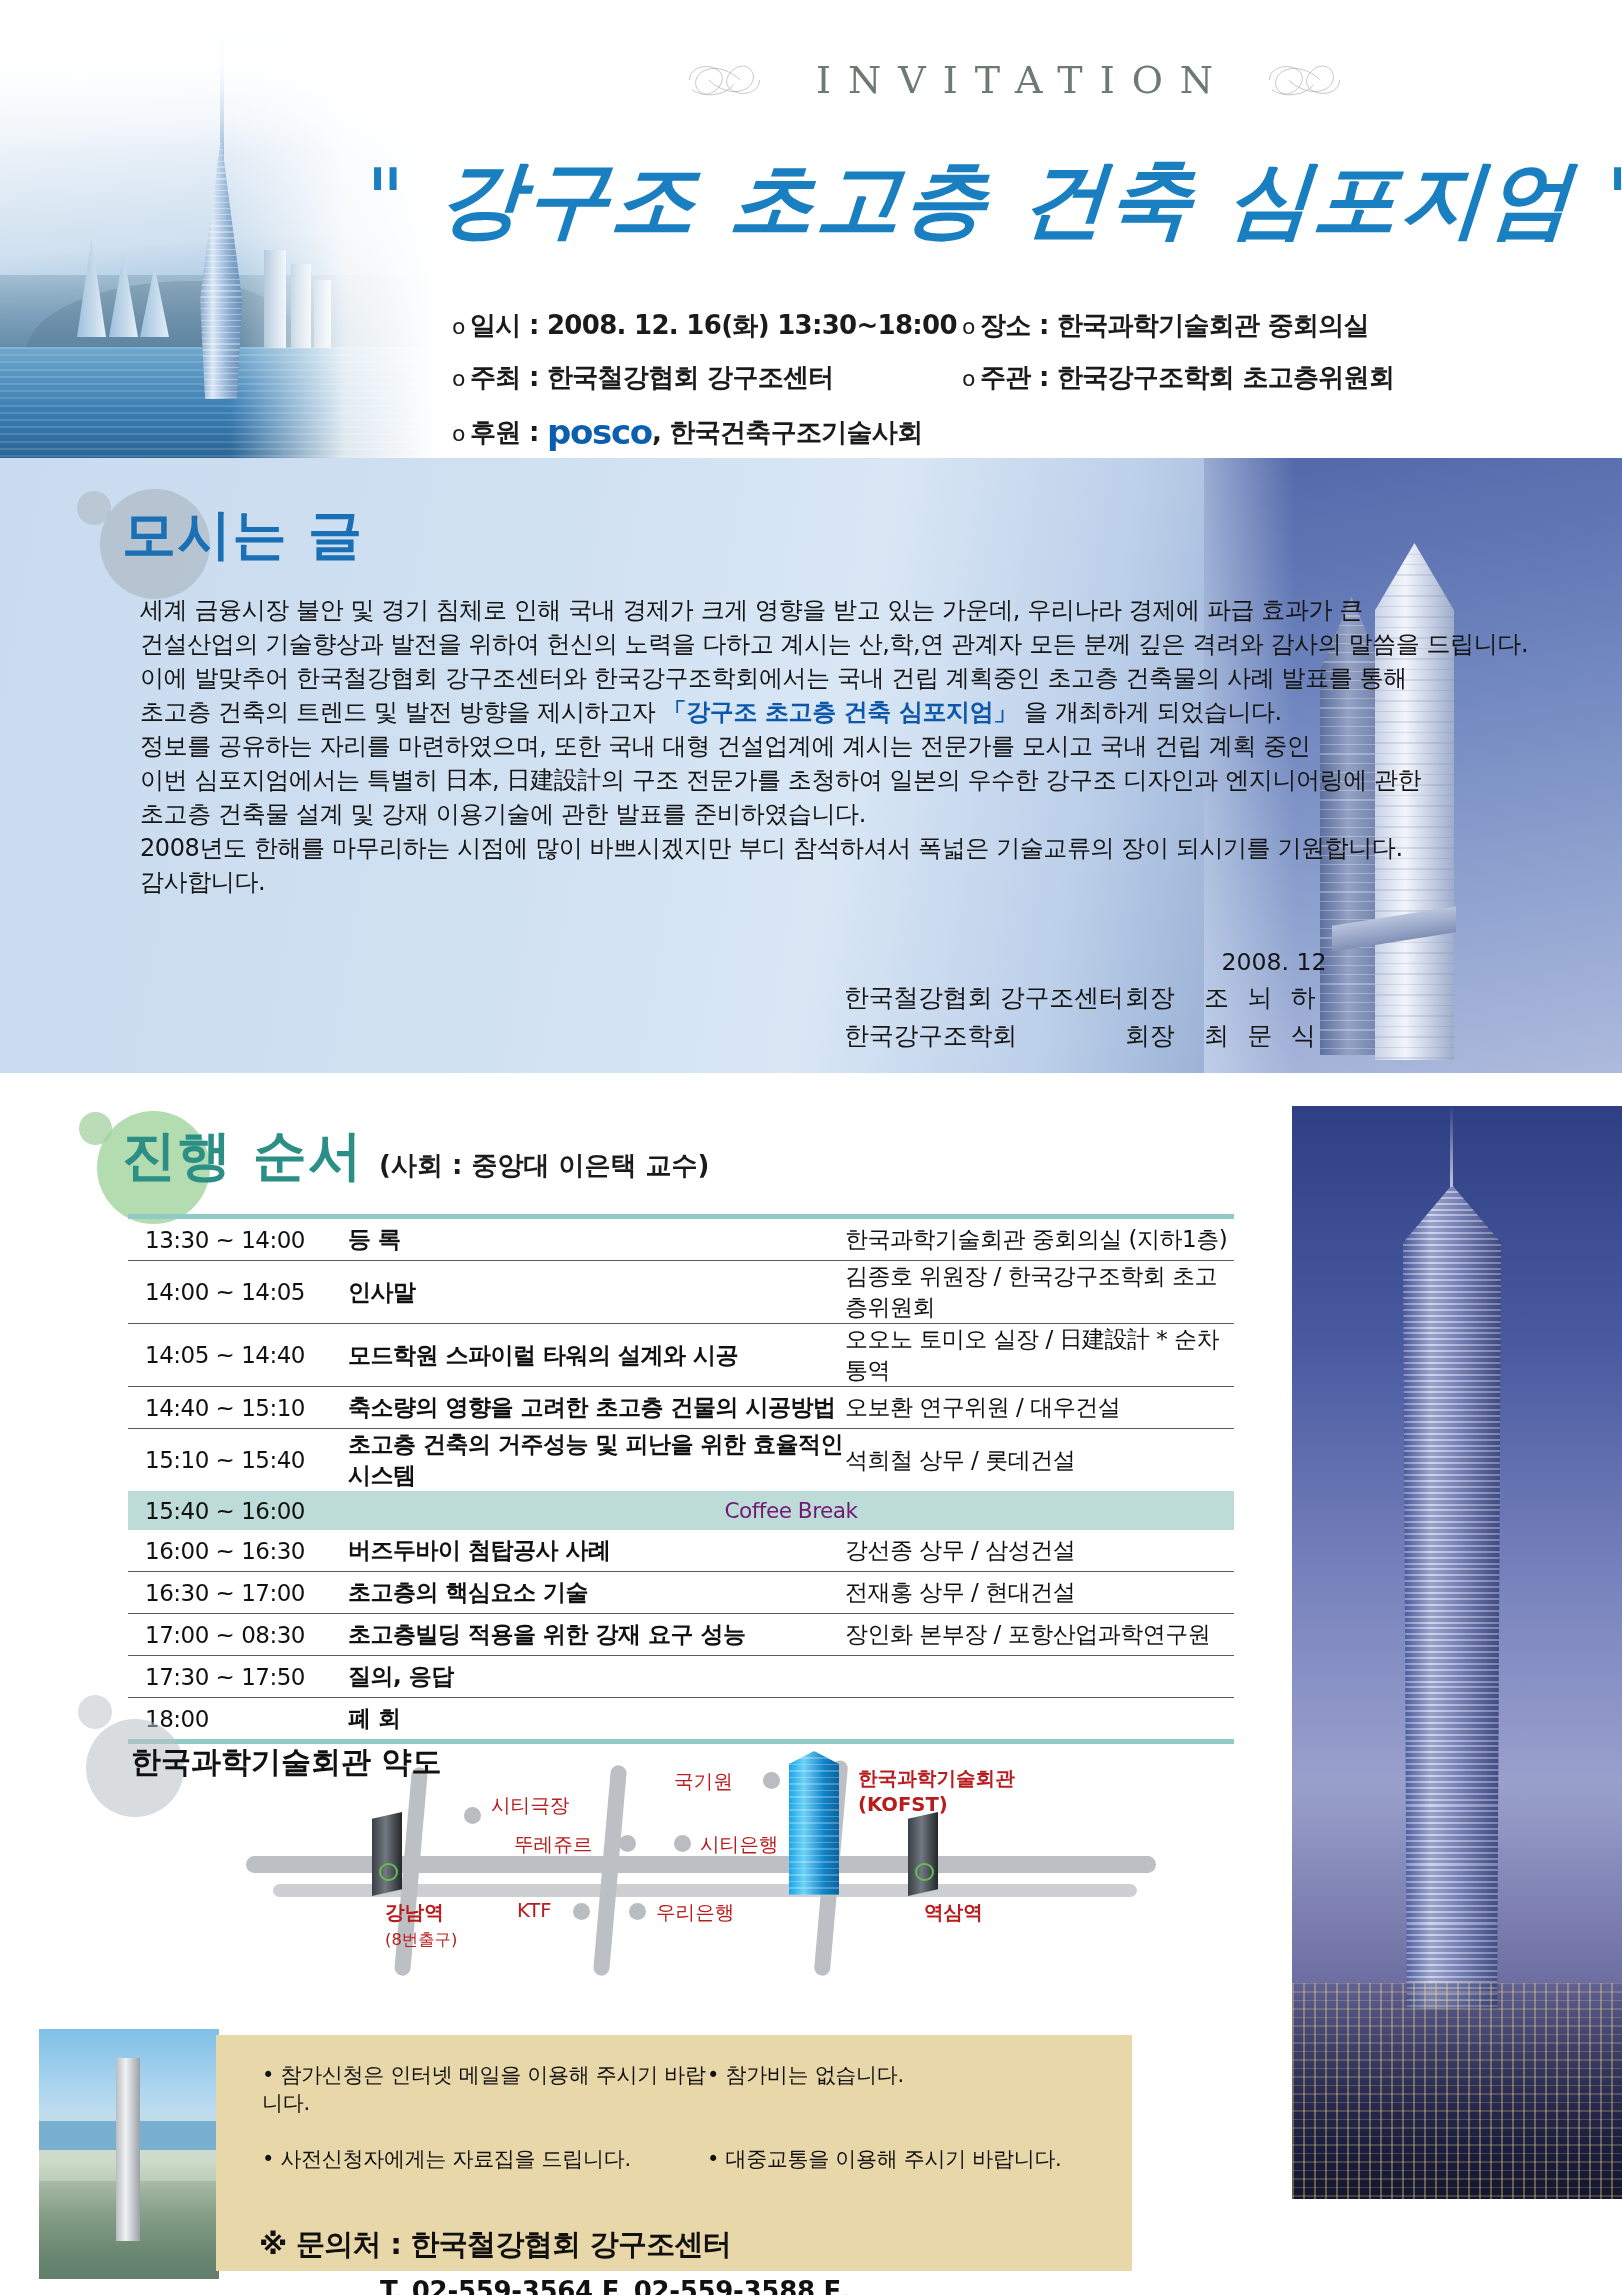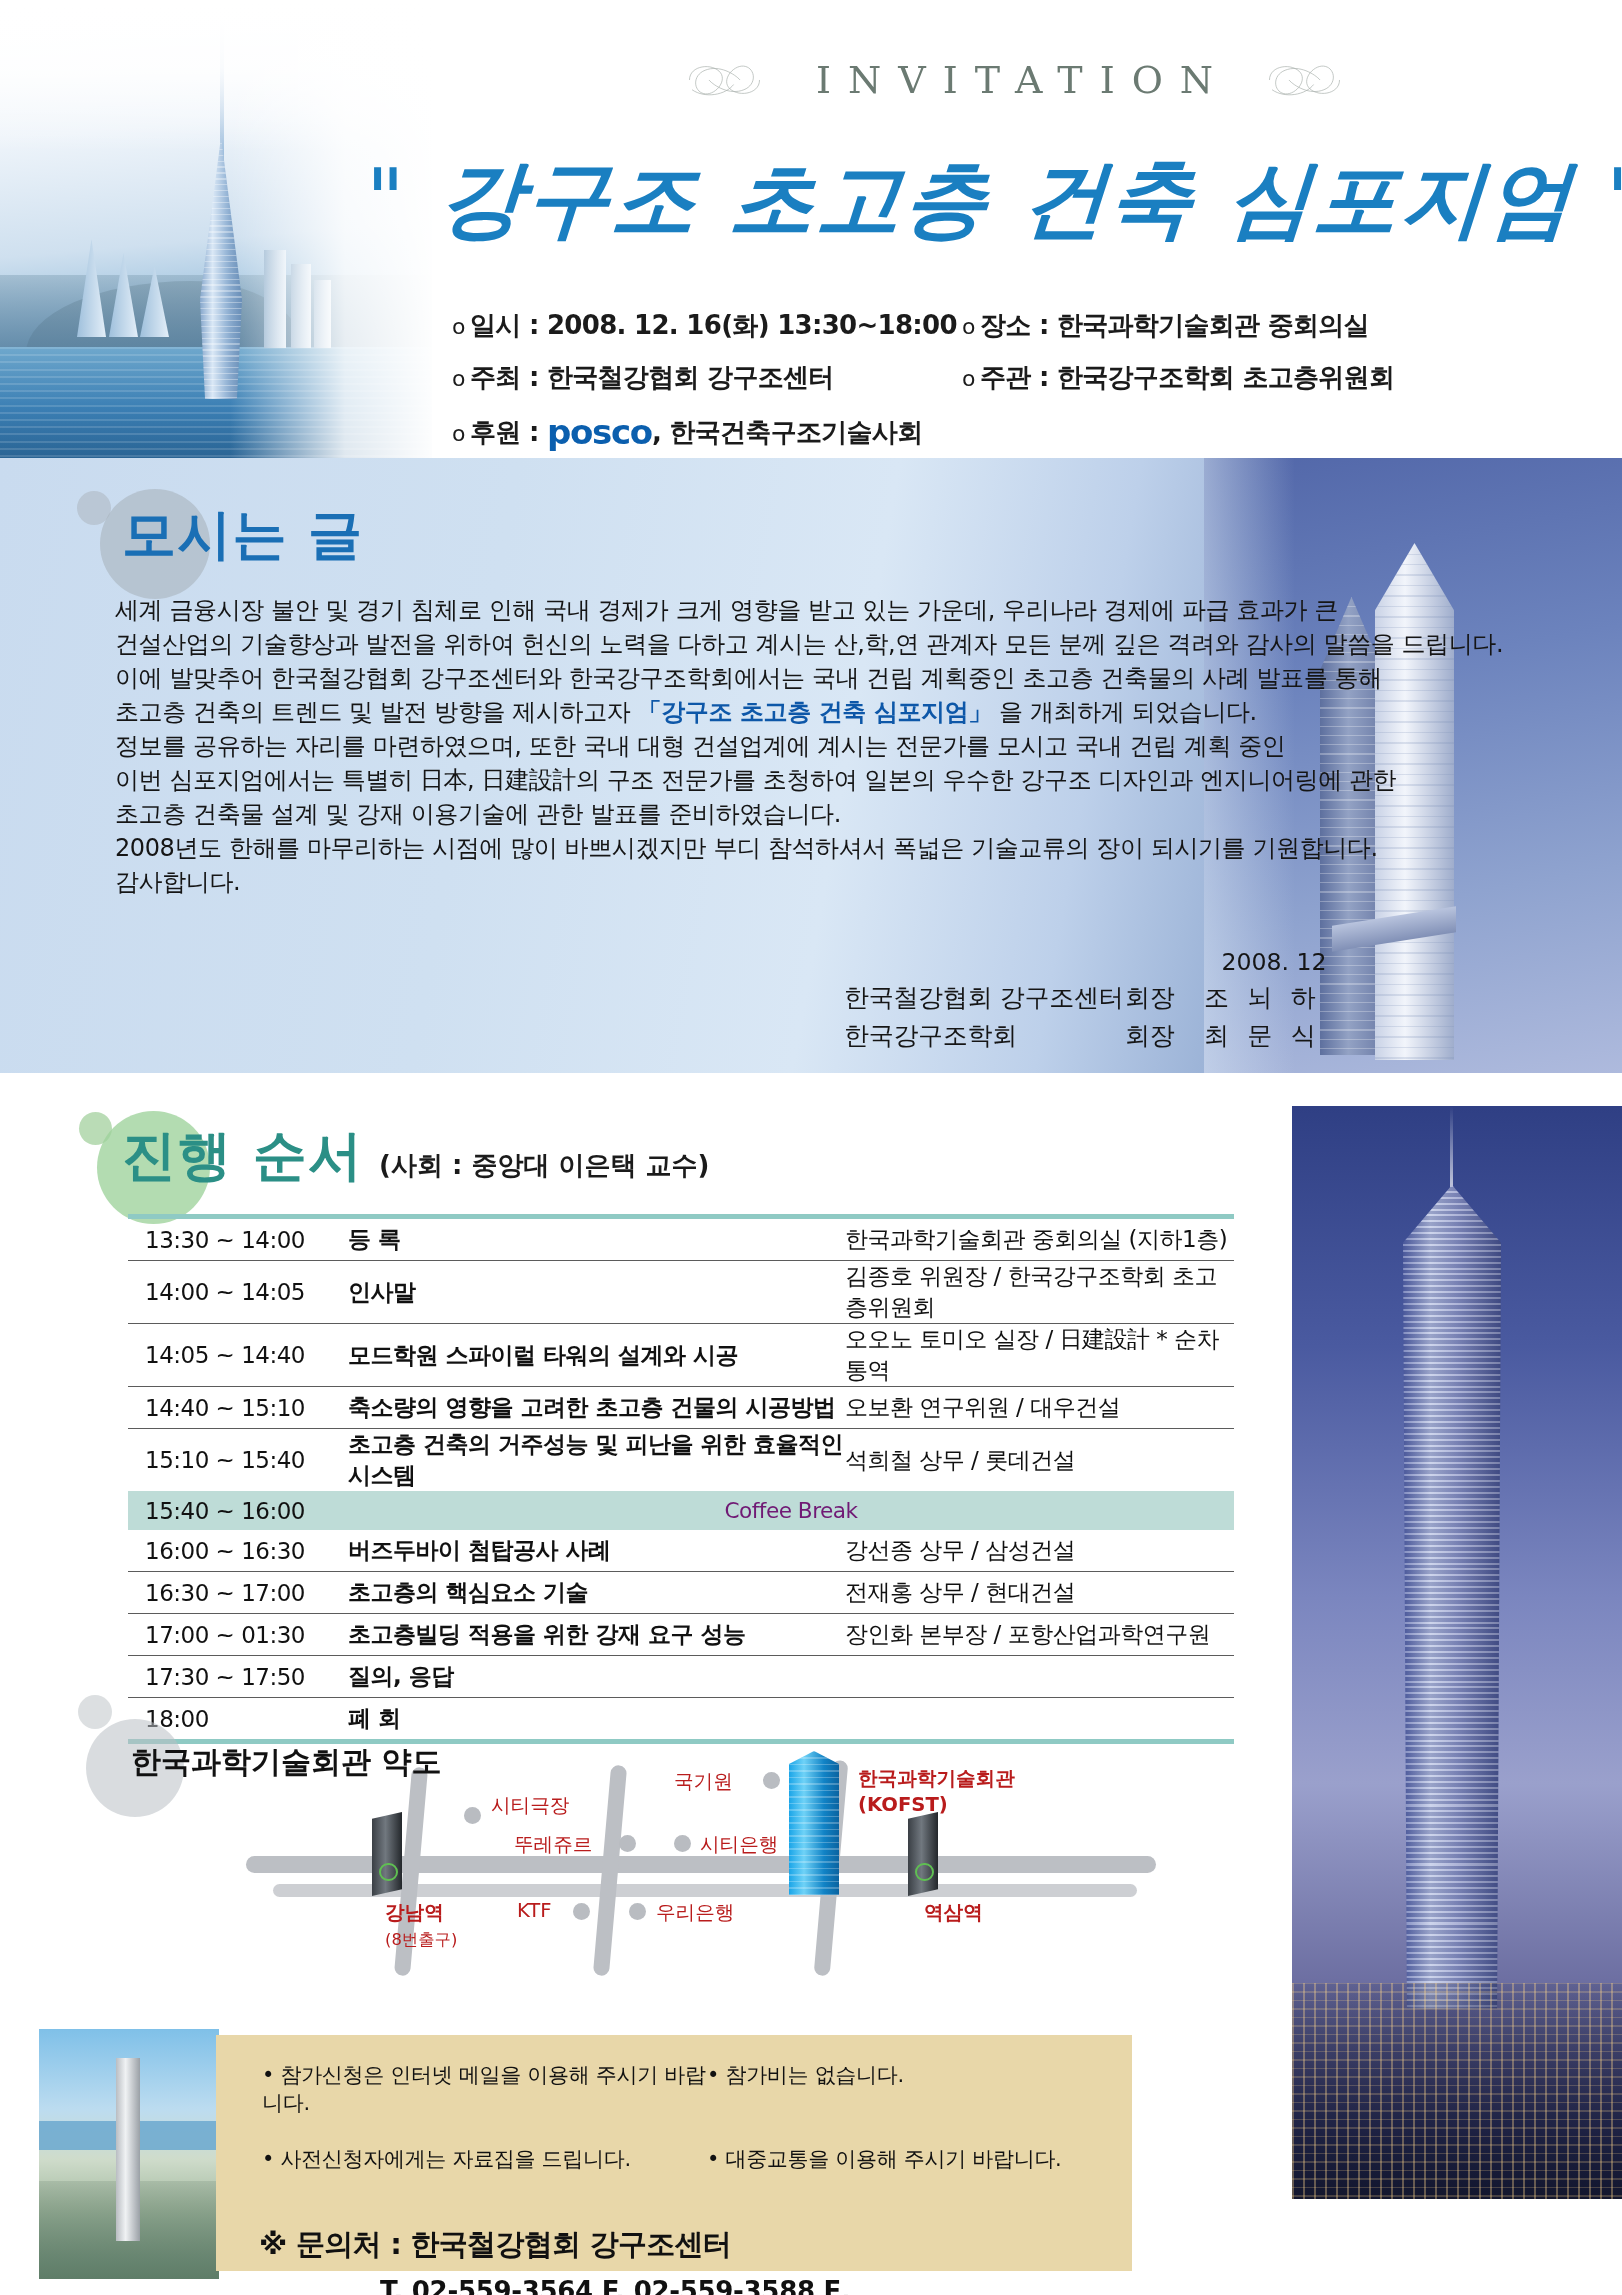--- a/index.html
+++ b/index.html
@@ -73,21 +73,21 @@
     background:repeating-linear-gradient(180deg,rgba(120,140,180,.22) 0 1.3px,rgba(255,255,255,0) 1.3px 10.5px);}
   .gt-bridge{position:absolute;left:128px;top:458px;width:124px;height:26px;
     background:linear-gradient(180deg,#b9c4de,#8190b6);transform:skewY(-9deg);}
 
   .dot-deco{position:absolute;border-radius:50%;}
   .sec-head{position:absolute;display:flex;align-items:baseline;}
   .sec-blob{position:absolute;border-radius:50%;z-index:0;}
   .sec-title{position:relative;z-index:1;font-size:54px;font-weight:700;letter-spacing:1.3px;}
   .sec-sub{position:relative;z-index:1;font-size:26px;font-weight:700;color:#1b1b1b;margin-left:15.7px;}
 
-  .greet-body{position:absolute;left:115px;top:593px;width:1112px;}
+  .greet-body{position:absolute;left:140px;top:593px;width:1112px;}
   .gline{font-size:24px;line-height:34px;color:#151515;font-weight:500;letter-spacing:-0.4px;white-space:nowrap;}
   .hl{color:#0d57a8;font-weight:800;}
   .sign{position:absolute;left:844px;top:948px;width:497px;text-align:left;}
   .sign-date{font-size:23.6px;color:#151515;text-align:right;padding-right:14.4px;}
   .sign-row{display:flex;font-size:25px;color:#151515;margin-top:5.2px;letter-spacing:-0.3px;}
   .sign-org{width:281px;}
   .sign-role{width:79px;}
   .sign-name{letter-spacing:5.2px;}
 
   
@@ -313,21 +313,21 @@
         <td class="c-time">16:00 ~ 16:30</td>
         <td class="c-topic">버즈두바이 첨탑공사 사례</td>
         <td class="c-spk">강선종 상무 / 삼성건설</td>
       </tr>
       <tr class="rowline">
         <td class="c-time">16:30 ~ 17:00</td>
         <td class="c-topic">초고층의 핵심요소 기술</td>
         <td class="c-spk">전재홍 상무 / 현대건설</td>
       </tr>
       <tr class="rowline">
-        <td class="c-time">17:00 ~ 01:30</td>
+        <td class="c-time">17:00 ~ 08:30</td>
         <td class="c-topic">초고층빌딩 적용을 위한 강재 요구 성능</td>
         <td class="c-spk">장인화 본부장 / 포항산업과학연구원</td>
       </tr>
       <tr class="rowline">
         <td class="c-time">17:30 ~ 17:50</td>
         <td class="c-topic">질의, 응답</td>
         <td class="c-spk"></td>
       </tr>
       <tr class="botline">
         <td class="c-time">18:00</td>

